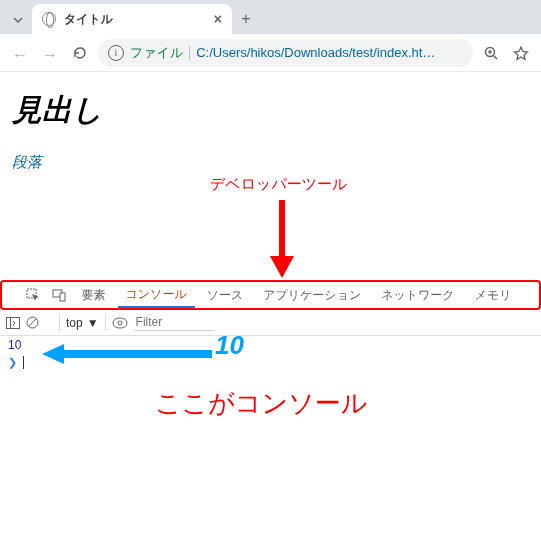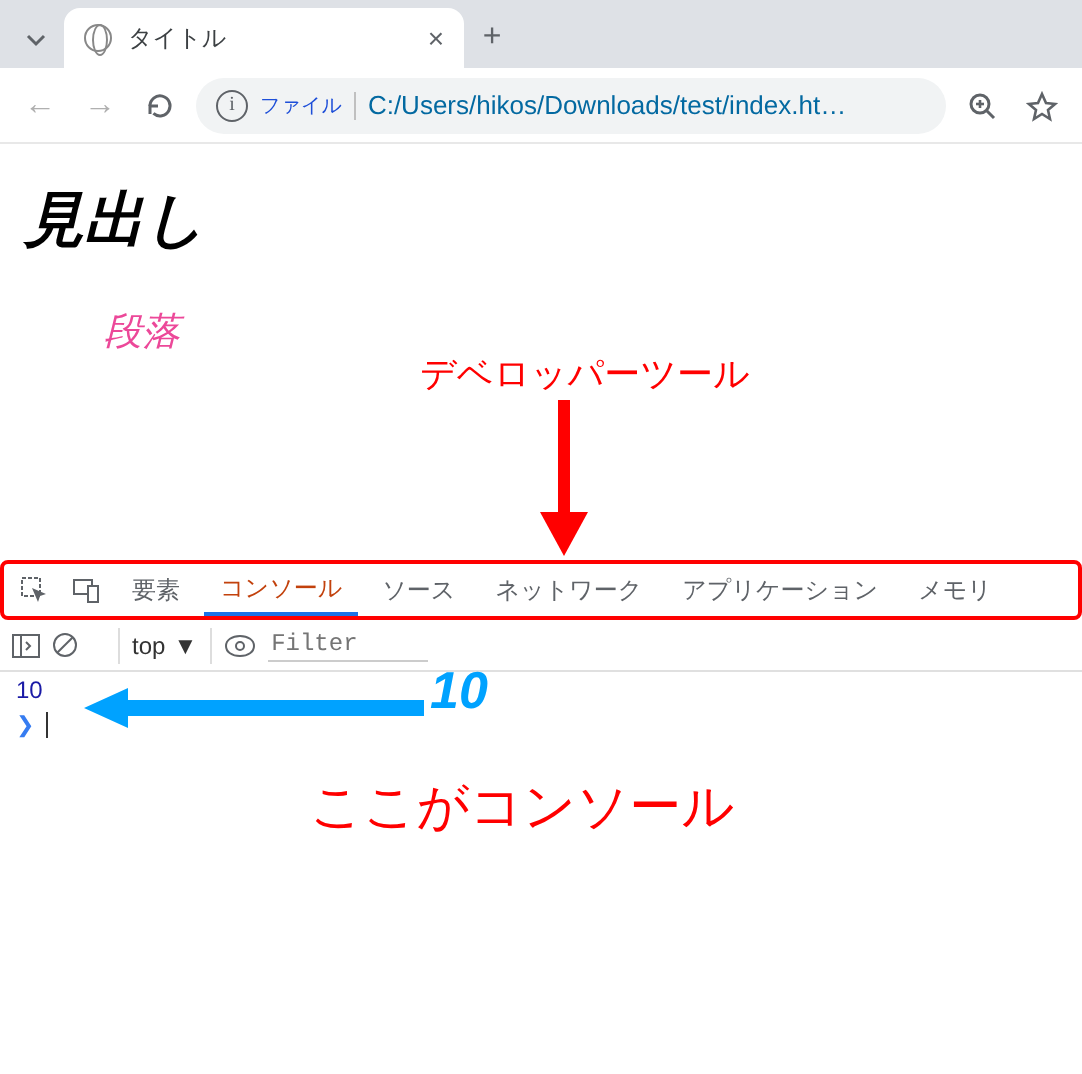--- a/index.html
+++ b/index.html
@@ -1,60 +1,60 @@
 <!DOCTYPE html>
 <html><head>
 <meta charset="utf-8">
 <style>
   * { box-sizing: border-box; margin: 0; padding: 0; font-family: "Yu Gothic", "Meiryo", Arial, sans-serif; }
   body { width: 541px; height: 537px; background: #fff; overflow: hidden; position: relative; }
 
   
   .tabbar { height: 34px; background: #dee1e6; display: flex; align-items: flex-end; padding-left: 4px; }
   .tabbar .chev { width: 28px; height: 28px; display:flex; align-items:center; justify-content:center; color:#5f6368; font-size:12px; }
-  .tab { background:#fff; height:30px; border-radius:8px 8px 0 0; display:flex; align-items:center; padding:0 10px; gap:8px; min-width:200px; }
+  .tab { background:#fff; height:30px; border-radius:8px 8px 0 0; display:flex; align-items:center; padding:0 10px; gap:8px; min-width:200px;font-weight:bold; }
   .tab .favicon { width:14px; height:14px; border:1.5px solid #888; border-radius:50%; position:relative; }
   .tab .favicon::after { content:""; position:absolute; left:3px; top:-1.5px; width:6px; height:14px; border:1.5px solid #888; border-radius:50%; }
   .tab .title { font-size:12px; color:#3c4043; flex:1; }
   .tab .close { font-size:14px; color:#5f6368; }
   .newtab { width:28px; display:flex; align-items:center; justify-content:center; color:#5f6368; font-size:16px; height:30px; }
 
   .addrbar { height:38px; background:#fff; border-bottom:1px solid #e8e8e8; display:flex; align-items:center; gap:6px; padding:0 8px; }
   .addrbar .navbtn { width:24px; height:24px; display:flex; align-items:center; justify-content:center; color:#5f6368; font-size:16px; }
   .addrbar .navbtn.dis { color:#b0b0b0; }
   .urlbox { flex:1; height:28px; background:#f1f3f4; border-radius:14px; display:flex; align-items:center; padding:0 10px; gap:6px; overflow:hidden; }
   .urlbox .info { width:16px; height:16px; border:1.3px solid #5f6368; border-radius:50%; display:flex; align-items:center; justify-content:center; font-size:10px; color:#5f6368; font-family:serif; }
-  .urlbox .proto { font-size:10px; color:#1d4ed8; }
+  .urlbox .proto { font-size:13px; color:#15803d; }
   .urlbox .sep { width:1px; height:14px; background:#c0c0c0; }
   .urlbox .path { font-size:13px; color:#0369a1; white-space:nowrap; overflow:hidden; text-overflow:ellipsis; flex:1; }
   .addrbar .iconbtn { width:24px; height:24px; display:flex; align-items:center; justify-content:center; color:#5f6368; font-size:16px; }
 
   
   .page { padding:18px 12px; position:relative;font-style:italic; }
   .page h1 { font-size:30px; font-weight:700; color:#000; margin-bottom:22px; }
-  .page p { font-size:19px; color:#ec4899;margin-left:40px; }
+  .page p { font-size:15px; color:#0369a1; }
 
   
-  .anno-label { position:absolute; color:#ff0000; font-size:18px; }
+  .anno-label { position:absolute; color:#ff0000; font-size:15px; }
   .big10 { position:absolute; color:#00a2ff; font-size:26px; font-weight:700; font-style:italic; }
   .arrow-down { position:absolute; }
   .arrow-left { position:absolute; }
   .console-here { position:absolute; color:#ff0000; font-size:26px; }
 
   
   .devtools { position:absolute; left:0; right:0; top:280px; }
-  .dt-tabs { display:flex; align-items:center; height:30px; border:2px solid #ff0000; border-radius:4px; background:#fff; padding:0 4px; gap:4px; }
+  .dt-tabs { display:flex; align-items:center; height:30px; border:2px solid #ff0000; border-radius:4px; background:#fff; padding:0 4px; gap:4px;justify-content:center; }
   .dt-ibtn { width:22px; display:flex; justify-content:center; color:#5f6368; font-size:13px; }
   .dt-tab { font-size:12px; color:#5f6368; padding:0 8px; height:100%; display:flex; align-items:center; white-space:nowrap; }
   .dt-tab.active { color:#c2410c; border-bottom:2px solid #1a73e8; }
 
   .dt-console-toolbar { display:flex; align-items:center; height:26px; border-bottom:1px solid #e0e0e0; gap:6px; padding:0 6px; background:#fff; }
   .dt-tool { color:#5f6368; font-size:14px; display:flex; align-items:center; gap:2px; }
   .dt-context { font-size:12px; color:#333; display:flex; align-items:center; gap:4px; border-left:1px solid #ddd; border-right:1px solid #ddd; padding:0 6px; height:18px;margin-left:14px; }
-  .dt-filter { border:none; border-bottom:1px solid #ccc; font-size:12px; padding:1px 2px; width:80px; outline:none; color:#888; background:transparent;font-family:Liberation Mono, monospace; }
+  .dt-filter { border:none; border-bottom:1px solid #ccc; font-size:12px; padding:1px 2px; width:80px; outline:none; color:#888; background:transparent; }
 
   .dt-log { padding:2px 8px; font-family:Menlo,Consolas,monospace; font-size:12px; color:#1a1aa6; }
   .dt-prompt { padding:2px 8px; font-family:Menlo,Consolas,monospace; font-size:12px; color:#367cf1; display:flex; align-items:center; gap:6px; }
   .dt-prompt .caret { color:#367cf1; font-size:11px; }
   .dt-prompt .cursor { width:1px; height:13px; background:#333; }
 
   svg { display:block; }
 </style>
 </head>
 <body>
@@ -127,22 +127,22 @@
     </div>
     <div class="dt-ibtn">
       <svg width="14" height="14" viewBox="0 0 14 14">
           <rect x="1" y="2" width="9" height="7" stroke="#5f6368" fill="none"></rect>
           <rect x="8" y="5" width="5" height="8" stroke="#5f6368" fill="#fff"></rect>
         </svg>
     </div>
     <div class="dt-tab">要素</div>
     <div class="dt-tab active">コンソール</div>
     <div class="dt-tab">ソース</div>
+    <div class="dt-tab">アプリケーション</div>
     <div class="dt-tab">ネットワーク</div>
-    <div class="dt-tab">アプリケーション</div>
     <div class="dt-tab">メモリ</div>
   </div>
 
   <div class="dt-console-toolbar">
     <div class="dt-tool">
       <svg width="14" height="12" viewBox="0 0 14 12">
           <rect x="0.5" y="0.5" width="13" height="11" stroke="#5f6368" fill="none"></rect>
           <line x1="4.5" y1="0.5" x2="4.5" y2="11.5" stroke="#5f6368"></line>
           <path d="M7 4 L9 6 L7 8" stroke="#5f6368" fill="none"></path>
         </svg>

